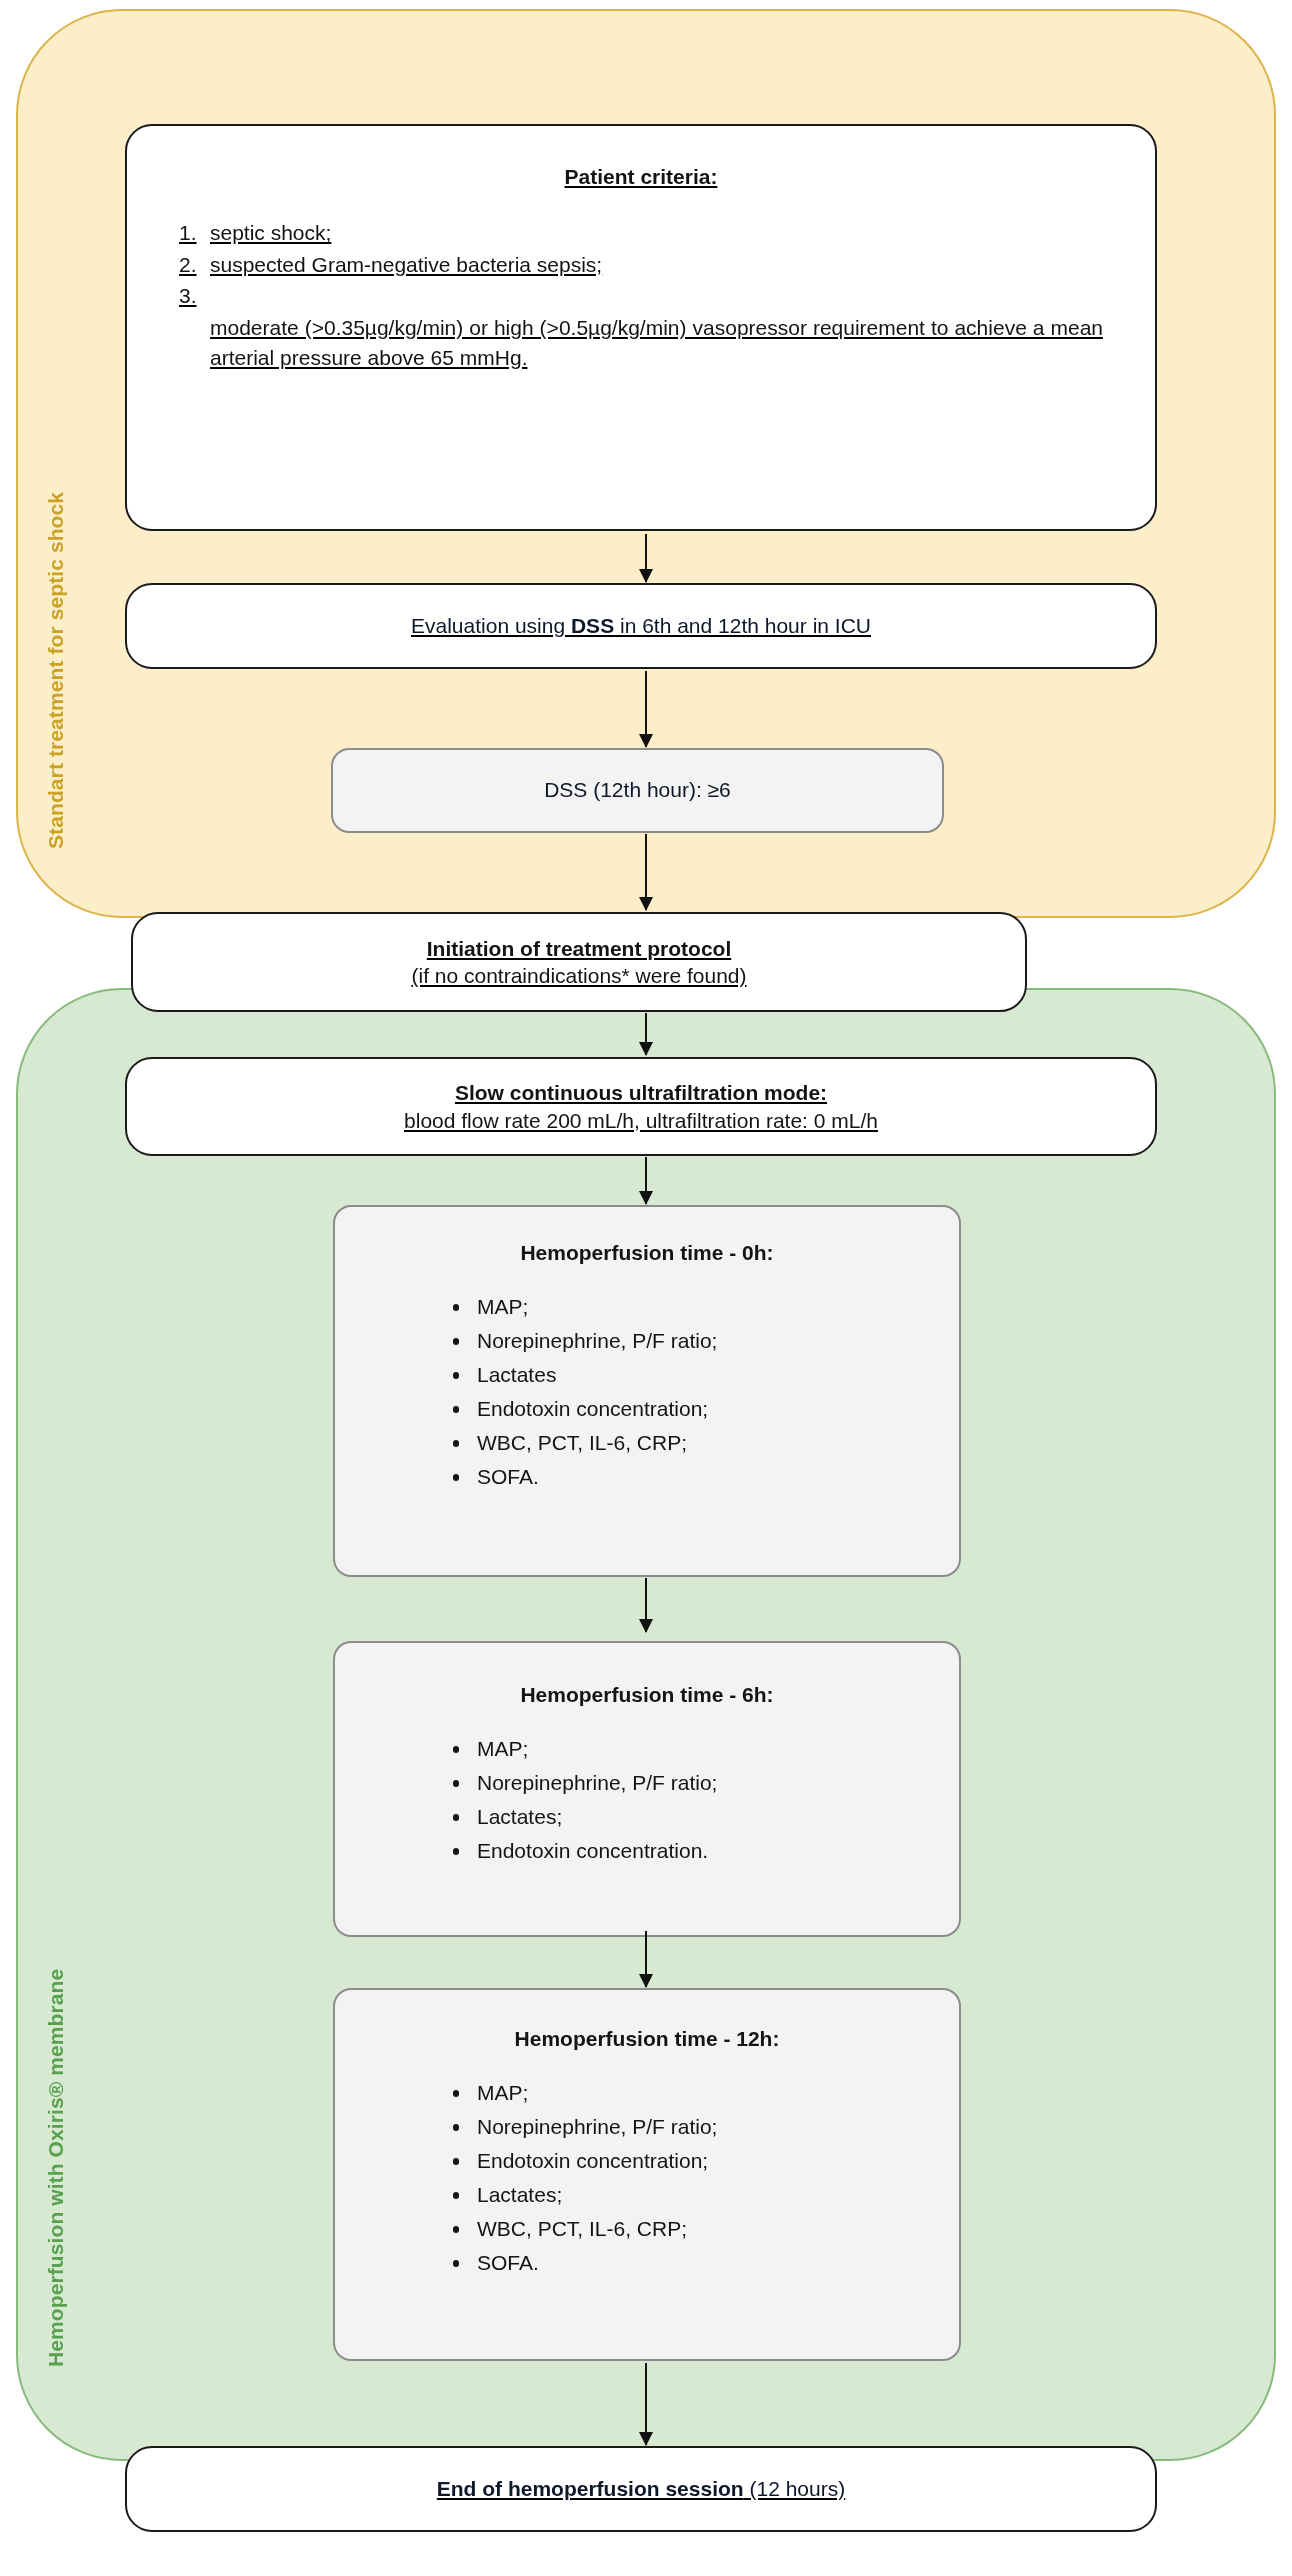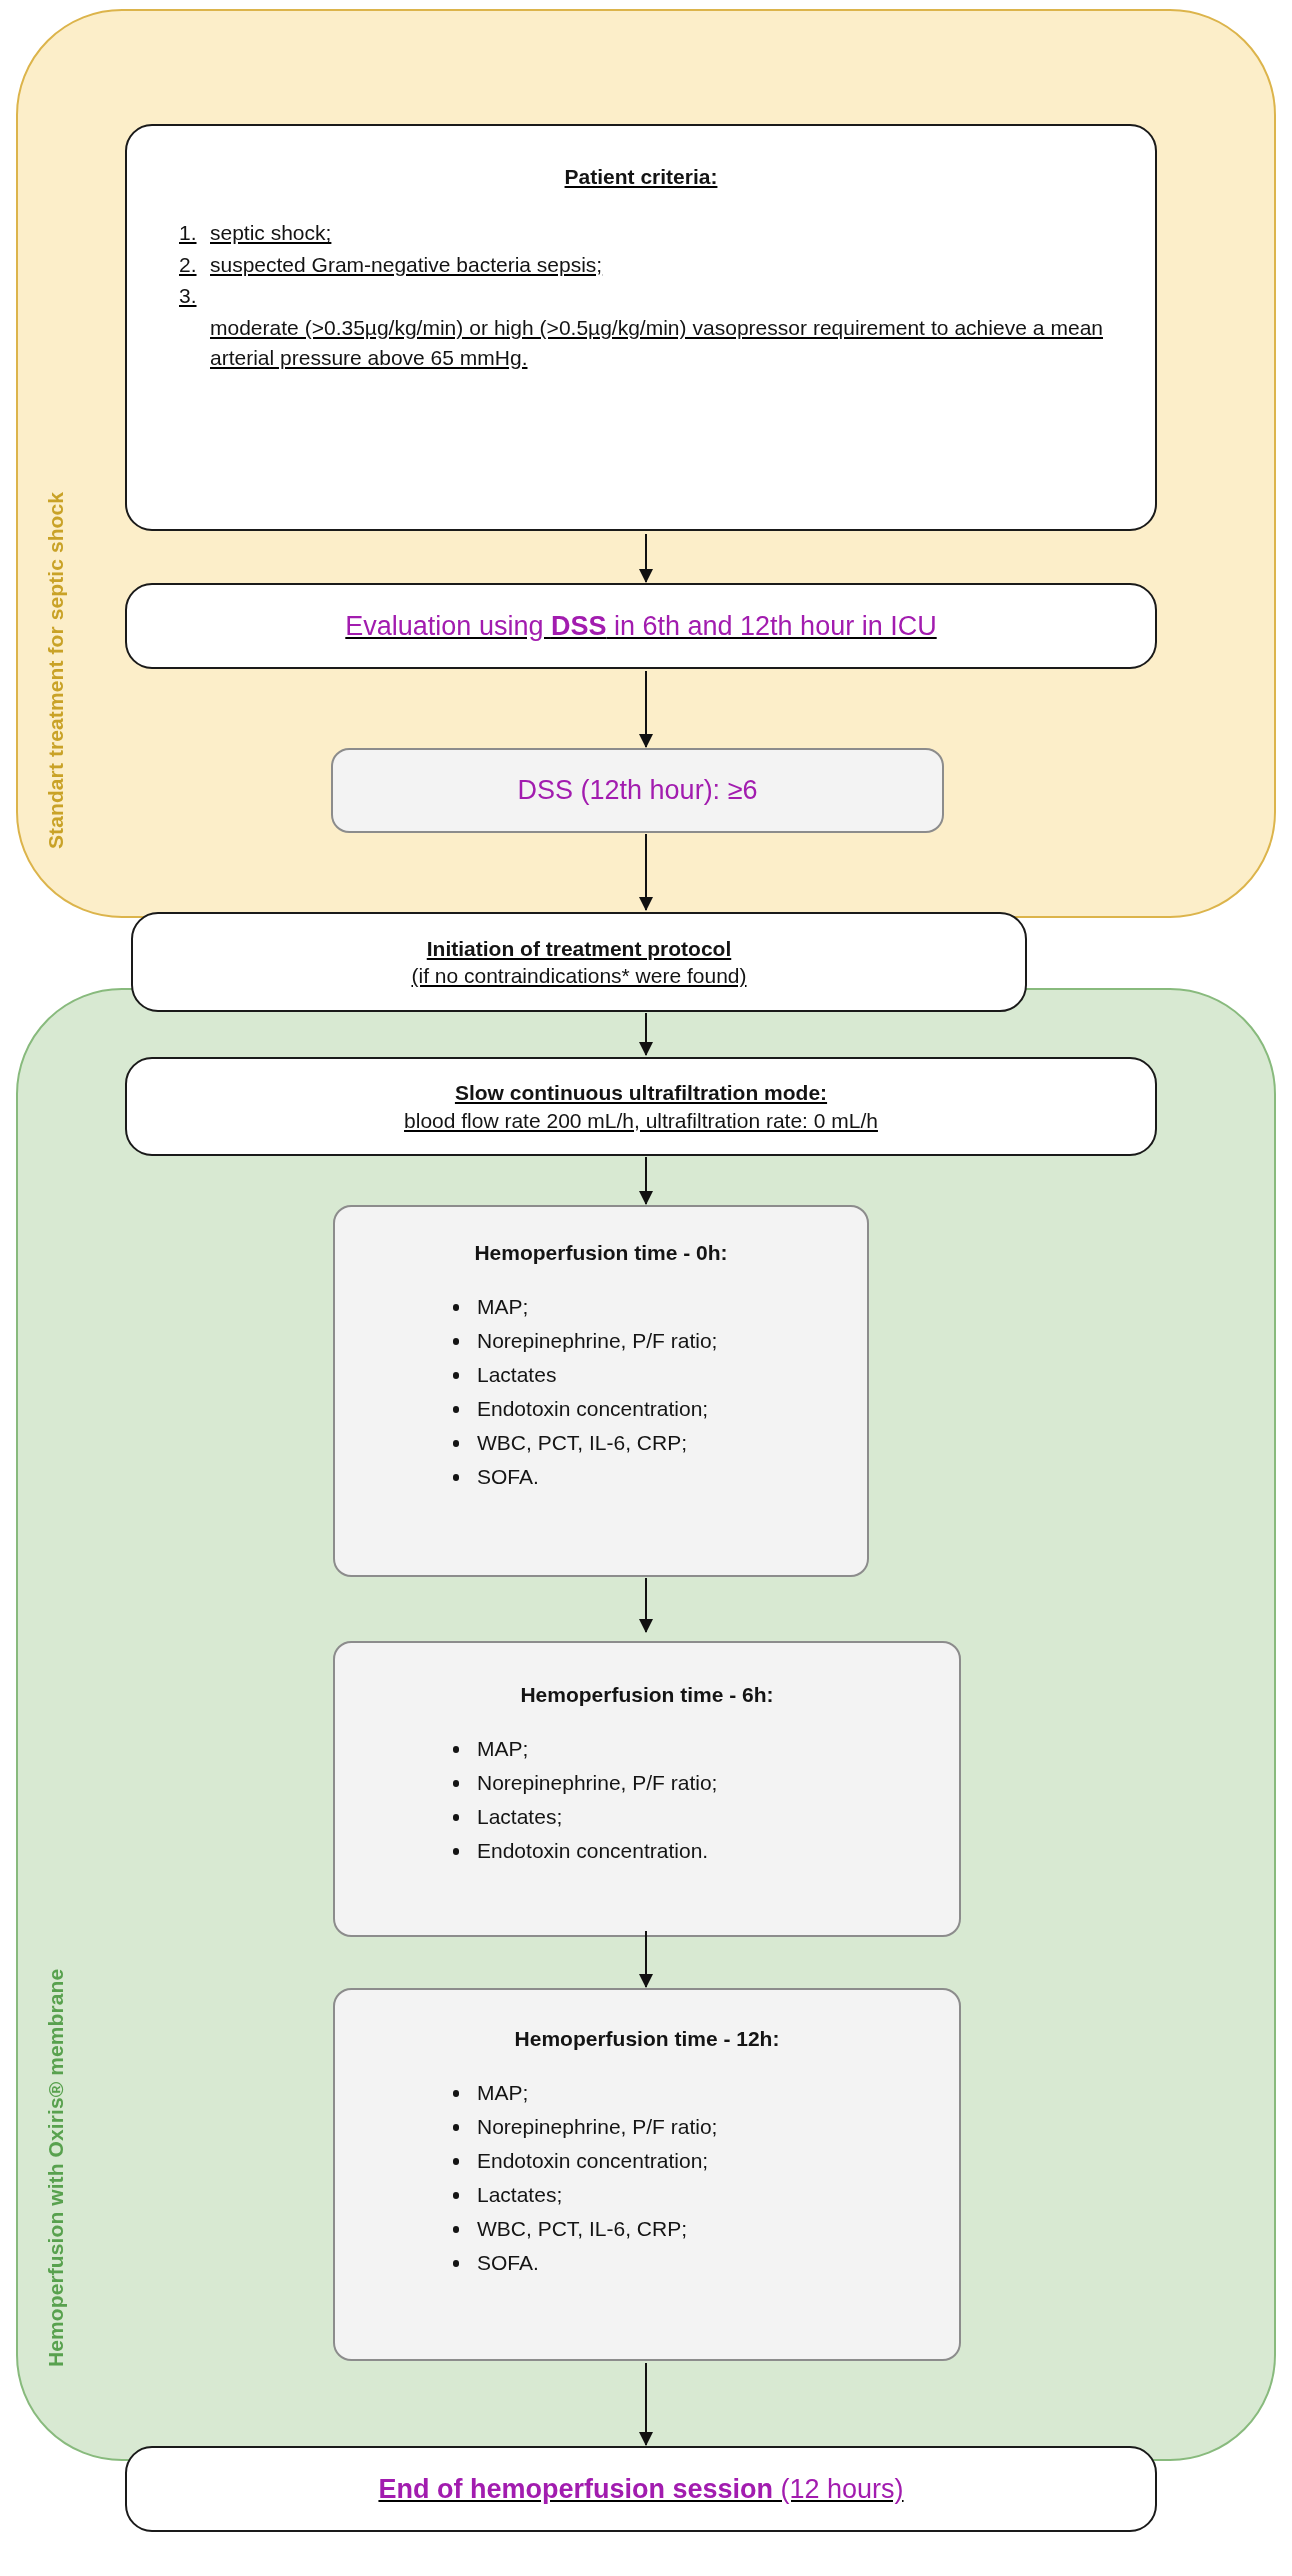--- a/index.html
+++ b/index.html
@@ -89,22 +89,22 @@
     text-align: center;
     line-height: 1.3;
   }
   .node-sub {
     font-size: 21px;
     color: #141414;
     text-align: center;
     line-height: 1.3;
   }
   .node-line {
-    font-size: 27px;
-    color: #a21caf;
+    font-size: 21px;
+    color: #0f172a;
     text-align: center;
     line-height: 1.35;
   }
   .node-line b { font-weight: bold; }
 
   
   .criteria {
     width: 100%;
     padding: 0 52px;
     box-sizing: border-box;
@@ -223,21 +223,21 @@
 
   <div class="arrow" style="top:1013px; height:42px;"></div>
 
   <div class="node white" style="left:125px; top:1057px; width:1032px; height:99px;">
     <div class="node-title">Slow continuous ultrafiltration mode:</div>
     <div class="node-sub">blood flow rate 200 mL/h, ultrafiltration rate: 0 mL/h</div>
   </div>
 
   <div class="arrow" style="top:1157px; height:47px;"></div>
 
-  <div class="node gray" style="left:333px; top:1205px; width:536px; height:372px; justify-content:flex-start; padding-top:32px;">
+  <div class="node gray" style="left:333px; top:1205px; width:628px; height:372px; justify-content:flex-start; padding-top:32px;">
     <div class="node-title">Hemoperfusion time - 0h:</div>
     <ul class="bullets">
       <li>MAP;</li>
       <li>Norepinephrine, P/F ratio;</li>
       <li>Lactates</li>
       <li>Endotoxin concentration;</li>
       <li>WBC, PCT, IL-6, CRP;</li>
       <li>SOFA.</li>
     </ul>
   </div>

